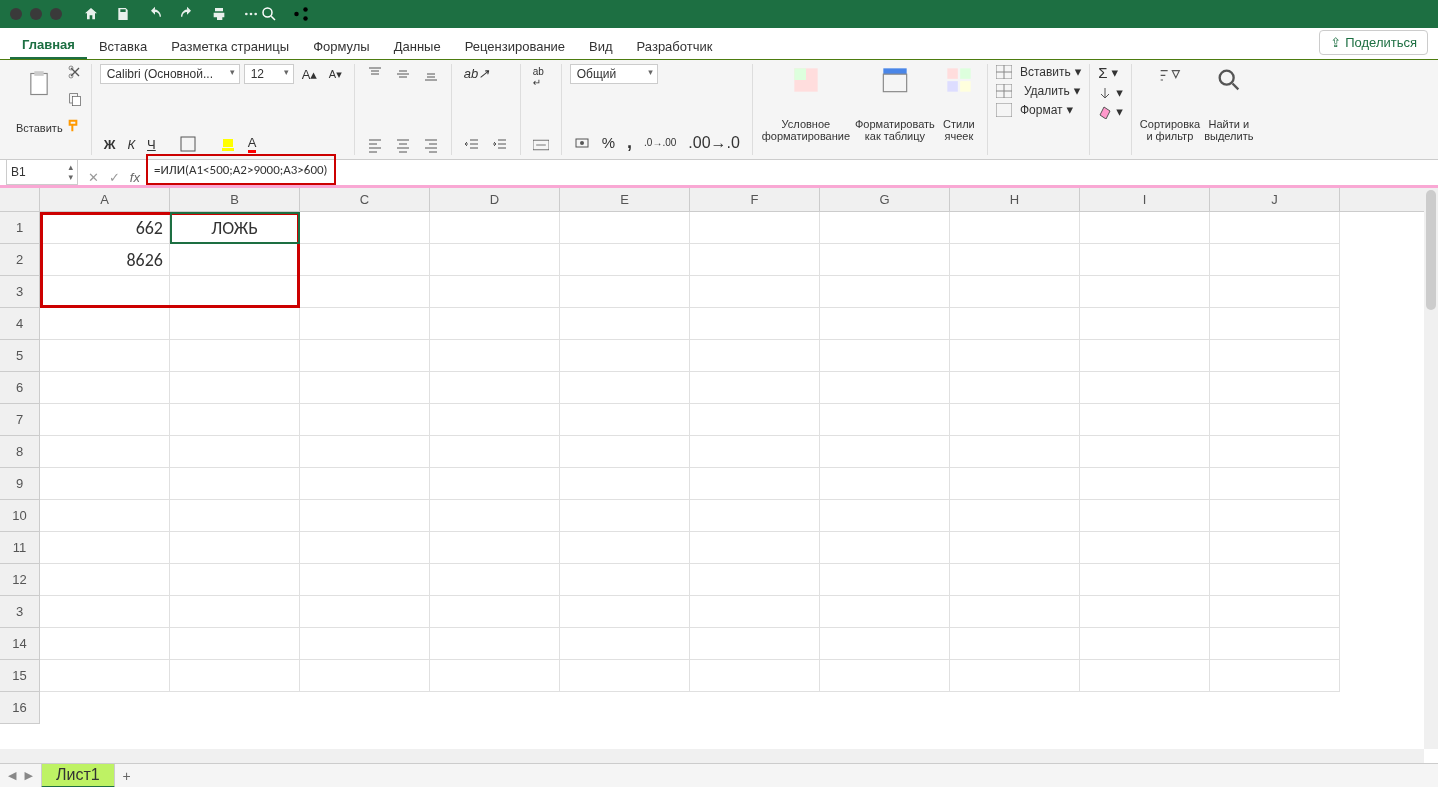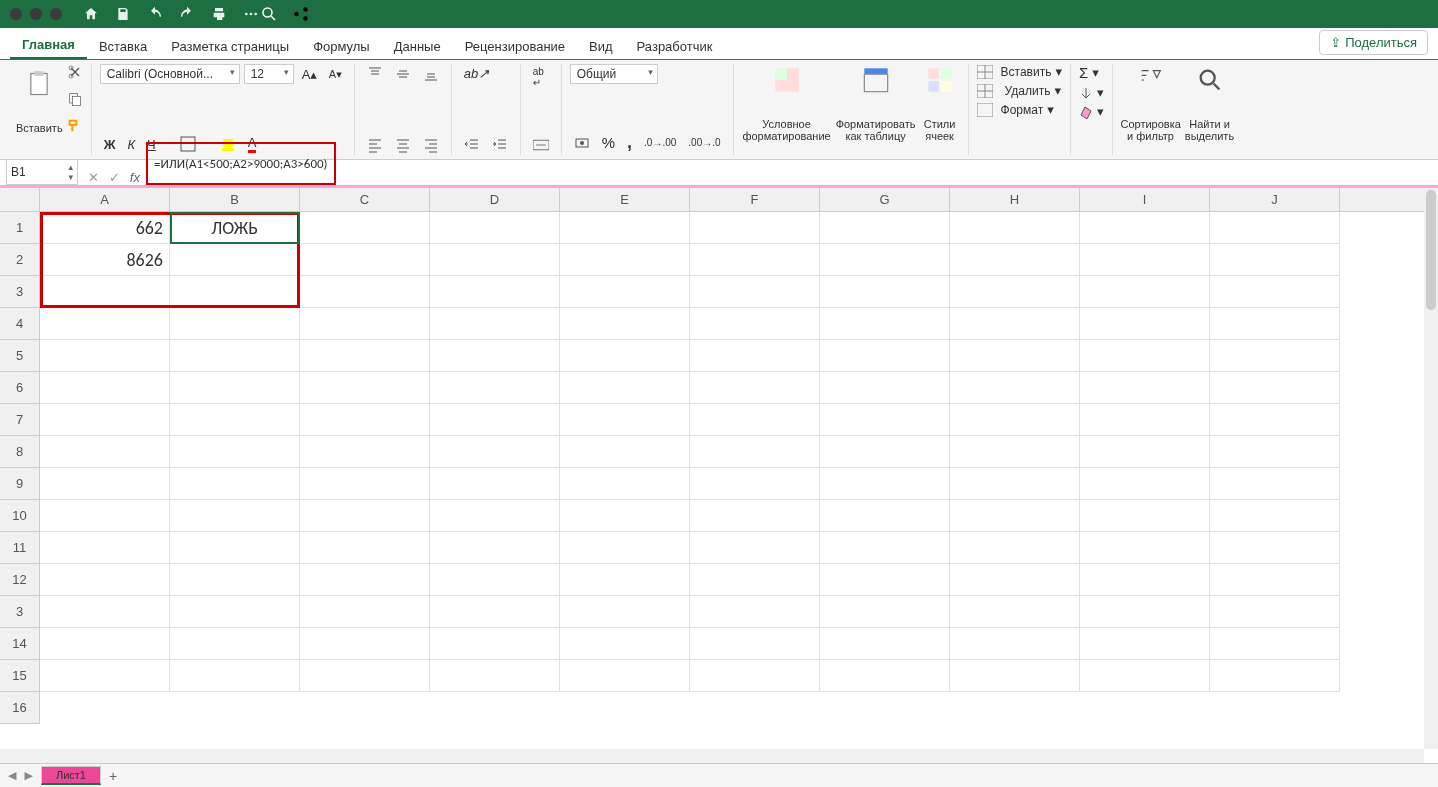--- a/index.html
+++ b/index.html
@@ -23,40 +23,40 @@
 .rbtn{padding:2px 4px;display:flex;align-items:center;justify-content:center;cursor:pointer}
 .rbtn svg{width:16px;height:16px;fill:#555}
 .rbig svg{width:28px;height:28px}
 .rlbl{font-size:11px;text-align:center;margin-top:20px}
 .combo{border:1px solid #ccc;background:#fff;padding:2px 20px 2px 6px;font-size:12px;position:relative;min-width:50px}
 .combo::after{content:"▾";position:absolute;right:4px;font-size:9px;color:#666}
 .fbar{height:28px;background:#fff;display:flex;align-items:flex-end;border-bottom:3px solid #f9a8d4;padding:0 6px}
 .namebox{width:72px;border:1px solid #ccc;padding:2px 4px;font-size:12px;display:flex;align-items:center;justify-content:space-between}
 .fxicons{display:flex;gap:10px;margin:0 10px;color:#999}
 .fxlabel{font-style:italic;color:#666;margin-right:6px}
-.fhighlight{border:2px solid #c00;padding:12px 6px;font-family:Calibri,sans-serif;font-size:13px}
+.fhighlight{border:2px solid #c00;padding:6px 6px;font-family:Calibri,sans-serif;font-size:13px}
 .sheet{position:relative;height:575px;overflow:hidden}
 .corner{position:absolute;left:0;top:0;width:40px;height:24px;background:#f0f0f0;border-right:1px solid #ccc;border-bottom:1px solid #ccc}
 .colheads{position:absolute;left:40px;top:0;right:14px;height:24px;display:flex;background:#f0f0f0;border-bottom:1px solid #ccc}
 .ch{width:130px;text-align:center;border-right:1px solid #ccc;line-height:24px;font-size:13px;color:#555}
 .rowheads{position:absolute;left:0;top:24px;width:40px;background:#f0f0f0;border-right:1px solid #ccc}
 .rh{height:32px;text-align:center;line-height:32px;border-bottom:1px solid #ccc;color:#555}
 .cells{position:absolute;left:40px;top:24px;right:14px;bottom:14px}
 .row{display:flex;height:32px}
 .cell{width:130px;border-right:1px solid #e0e0e0;border-bottom:1px solid #e0e0e0;padding:0 6px;display:flex;align-items:center;font-family:Calibri,sans-serif;font-size:18px}
 .cell.num{justify-content:flex-end}
 .cell.ctr{justify-content:center}
 .redbox{position:absolute;border:3px solid #c00;pointer-events:none}
 .selbox{position:absolute;border:2px solid #1d6f42;pointer-events:none}
 .vscroll{position:absolute;right:0;top:0;width:14px;bottom:14px;background:#f0f0f0}
 .vthumb{width:10px;height:120px;background:#ccc;margin:2px auto;border-radius:5px}
 .hscroll{position:absolute;left:0;right:14px;bottom:0;height:14px;background:#f0f0f0}
 .tabs{height:24px;display:flex;align-items:center;background:#f5f5f5;border-top:1px solid #ccc;padding:0 8px;gap:8px}
 .nav{color:#888;font-size:11px}
-.stab{background:#ec4899;border:1px solid #ccc;border-bottom:2px solid #1d6f42;padding:2px 14px;font-size:11px}
+.stab{background:#bef264;border:1px solid #ccc;border-bottom:2px solid #1d6f42;padding:2px 14px;font-size:16px}
 .addtab{color:#666;font-size:14px}
 .ibtn{width:18px;height:18px;display:inline-flex;align-items:center;justify-content:center}
 </style>
 </head>
 <body>
 
 <div class="titlebar">
   <div class="traffic">
     <div class="dot"></div>
     <div class="dot"></div>
@@ -260,21 +260,21 @@
     <div class="grow">
       <span class="rbtn">
           <svg viewBox="0 0 16 16">
             <rect x="2" y="4" width="12" height="8" fill="none" stroke="#555"></rect>
             <circle cx="8" cy="8" r="2" fill="#555"></circle>
           </svg>
         </span>
       <span class="rbtn" style="font-size:15px">%</span>
       <span class="rbtn" style="font-size:18px;font-weight:bold">,</span>
       <span class="rbtn" style="font-size:10px">.0→.00</span>
-      <span class="rbtn" style="font-size:10px">.00→.0</span>
+      <span class="rbtn" style="font-size:16px">.00→.0</span>
     </div>
   </div>
   <div class="group">
     <div class="grow" style="align-items:flex-start">
       <div class="gcol">
           <div class="rbtn rbig">
             <svg viewBox="0 0 24 24">
               <rect x="2" y="2" width="20" height="20" fill="#fdd"></rect>
               <rect x="2" y="2" width="10" height="10" fill="#dfd"></rect>
             </svg>

